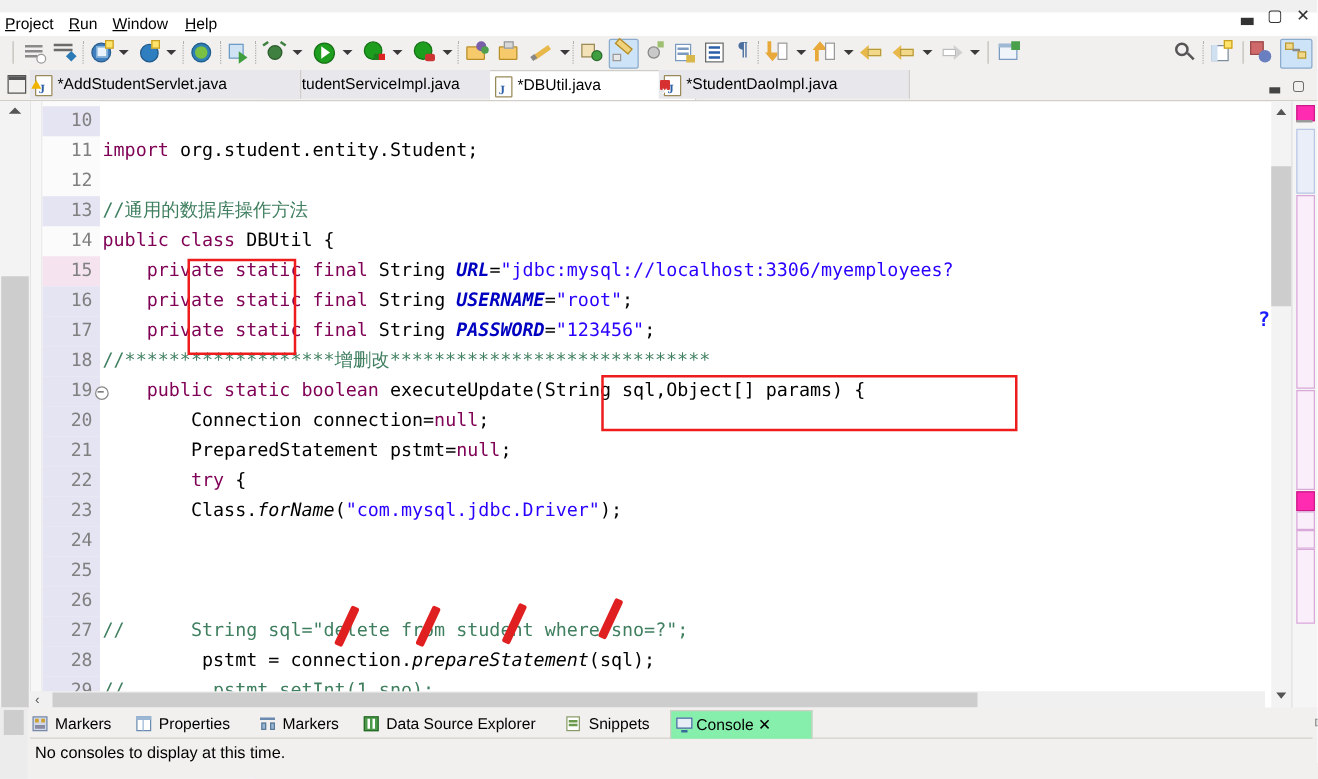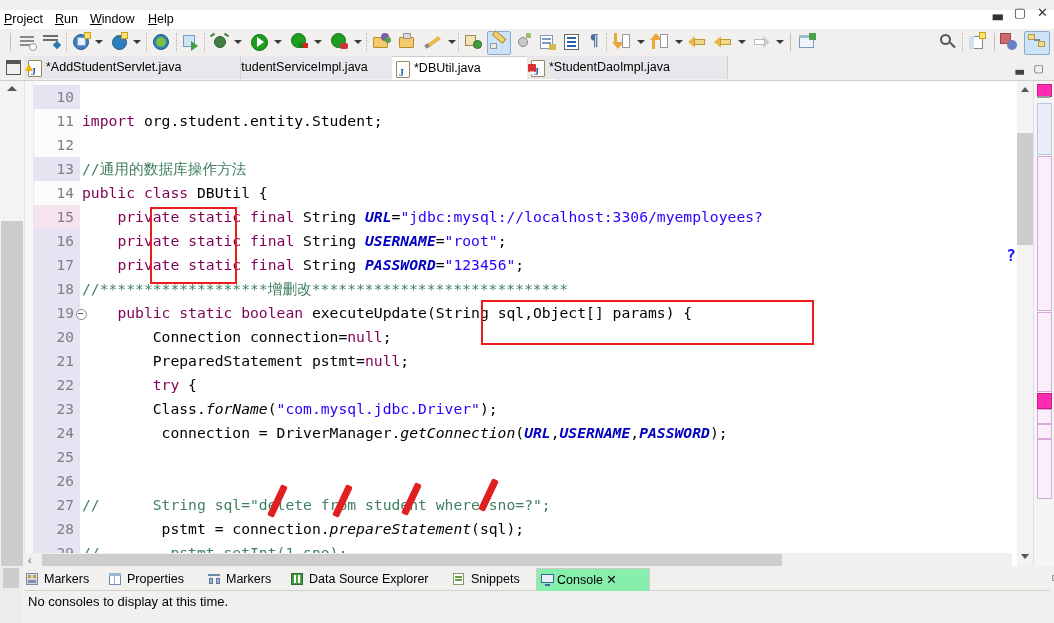--- a/index.html
+++ b/index.html
@@ -439,21 +439,20 @@
         <div class="cl" style="top: 100px;"><span class="kw">public</span><span class="plain"> </span><span class="kw">class</span><span class="plain"> DBUtil {</span></div>
         <div class="cl" style="top: 124px;"><span class="plain">    </span><span class="kw">private</span><span class="plain"> </span><span class="kw">static</span><span class="plain"> </span><span class="kw">final</span><span class="plain"> String </span><span class="fld">URL</span><span class="plain">=</span><span class="str">"jdbc:mysql://localhost:3306/myemployees?</span></div>
         <div class="cl" style="top: 148px;"><span class="plain">    </span><span class="kw">private</span><span class="plain"> </span><span class="kw">static</span><span class="plain"> </span><span class="kw">final</span><span class="plain"> String </span><span class="fld">USERNAME</span><span class="plain">=</span><span class="str">"root"</span><span class="plain">;</span></div>
         <div class="cl" style="top: 172px;"><span class="plain">    </span><span class="kw">private</span><span class="plain"> </span><span class="kw">static</span><span class="plain"> </span><span class="kw">final</span><span class="plain"> String </span><span class="fld">PASSWORD</span><span class="plain">=</span><span class="str">"123456"</span><span class="plain">;</span></div>
         <div class="cl" style="top: 196px;"><span class="cmt">//*******************增删改*****************************</span></div>
         <div class="cl" style="top: 220px;"><span class="plain">    </span><span class="kw">public</span><span class="plain"> </span><span class="kw">static</span><span class="plain"> </span><span class="kw">boolean</span><span class="plain"> executeUpdate</span><span class="plain">(String sql,Object[] params) {</span></div>
         <div class="cl" style="top: 244px;"><span class="plain">        Connection connection=</span><span class="kw">null</span><span class="plain">;</span></div>
         <div class="cl" style="top: 268px;"><span class="plain">        PreparedStatement pstmt=</span><span class="kw">null</span><span class="plain">;</span></div>
         <div class="cl" style="top: 292px;"><span class="plain">        </span><span class="kw">try</span><span class="plain"> {</span></div>
         <div class="cl" style="top: 316px;"><span class="plain">        Class.</span><span class="mth">forName</span><span class="plain">(</span><span class="str">"com.mysql.jdbc.Driver"</span><span class="plain">);</span></div>
-        <div class="cl" style="top: 340px;"><span class="plain">         connection = DriverManager.</span><span class="mth">getConnection</span><span class="plain">(</span><span class="fld">URL</span><span class="plain">,</span><span class="fld">USERNAME</span><span class="plain">,</span><span class="fld">PASSWORD</span><span class="plain">);</span></div>
         <div class="cl" style="top: 364px;"></div>
         <div class="cl" style="top: 388px;"></div>
         <div class="cl" style="top: 412px;"><span class="cmt">//</span><span class="cmt">      String sql="delete from student where sno=?";</span></div>
         <div class="cl" style="top: 436px;"><span class="plain">         pstmt = connection.</span><span class="mth">prepareStatement</span><span class="plain">(sql);</span></div>
         <div class="cl" style="top: 460px;"><span class="cmt">//</span><span class="cmt">        pstmt.setInt(1,sno);</span></div>
       </div>
 
     <div class="redbox" style="left:150px;top:126px;width:87px;height:77px;"></div>
     <div class="redbox" style="left:481px;top:219px;width:333px;height:45px;"></div>
 

